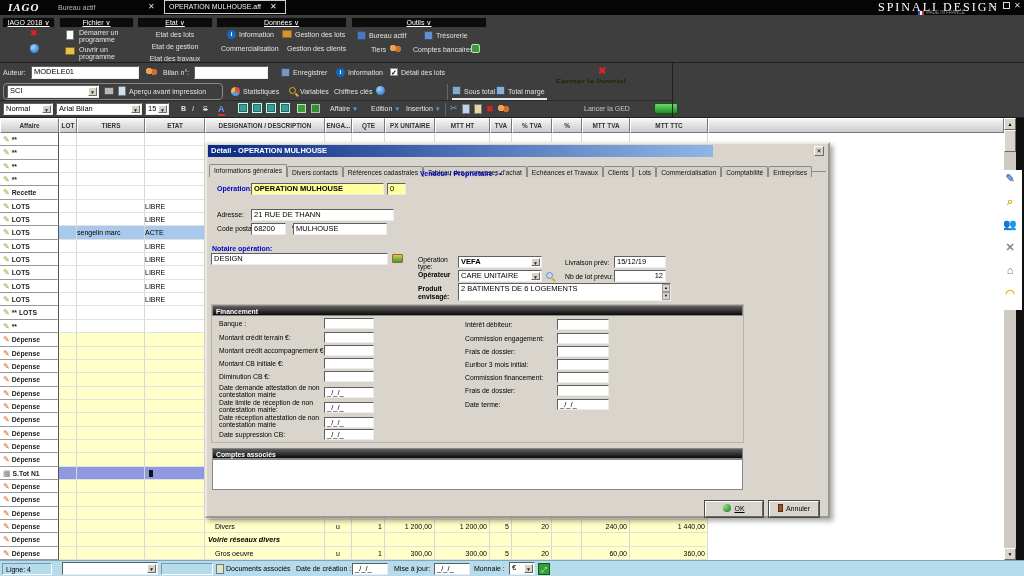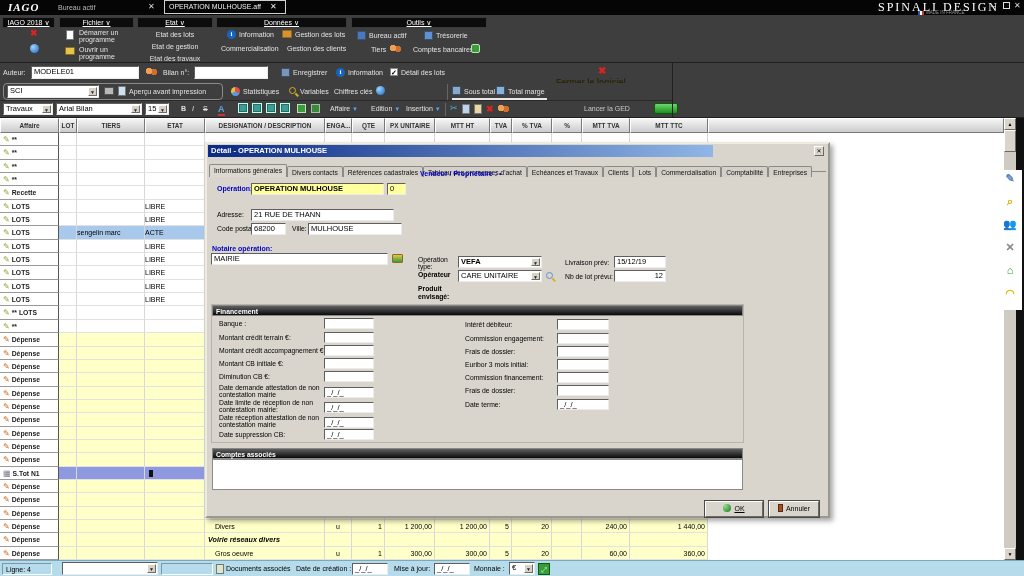--- a/index.html
+++ b/index.html
@@ -135,21 +135,21 @@
     <div class="abs vline" style="left:447px;top:1px;height:16px;background:#666"></div>
     <div class="abs disk" style="left:452px;top:3px;background:#8aa8c8"></div>
     <div class="abs dkt" style="left:464px;top:5px">Sous total</div>
     <div class="abs disk" style="left:496px;top:3px;background:#88b0d8"></div>
     <div class="abs dkt" style="left:508px;top:5px">Total marge</div>
     <div class="abs" style="left:452px;top:15px;width:95px;height:2px;background:#e8e8e8"></div>
   </div>
 
   <div class="abs hline" style="left:0;top:100px;width:672px;background:#2a2a2a"></div>
   <div class="abs" style="left:0;top:101px;width:1024px;height:17px;background:#3e3e3e">
-    <div class="abs win-input" style="left:3px;top:2px;width:50px;height:12px"><span>Travaux</span><span class="combo-arrow">▼</span></div>
+    <div class="abs win-input" style="left:3px;top:2px;width:50px;height:12px"><span>Normal</span><span class="combo-arrow">▼</span></div>
     <div class="abs win-input" style="left:56px;top:2px;width:86px;height:12px"><span>Arial Bilan</span><span class="combo-arrow">▼</span></div>
     <div class="abs win-input" style="left:145px;top:2px;width:24px;height:12px"><span>15</span><span class="combo-arrow">▼</span></div>
     <div class="abs dkt" style="left:181px;top:4px;font-weight:bold">B</div>
     <div class="abs dkt" style="left:192px;top:4px;font-style:italic">I</div>
     <div class="abs dkt" style="left:203px;top:4px;text-decoration:line-through">S</div>
     <div class="abs" style="left:218px;top:3px;color:#5aa0e8;font-size:9px;font-weight:bold;border-bottom:2px solid #d03030">A</div>
     <div class="abs sq" style="left:238px;top:2px"></div>
     <div class="abs sq" style="left:252px;top:2px"></div>
     <div class="abs sq" style="left:266px;top:2px"></div>
     <div class="abs sq" style="left:280px;top:2px"></div>
@@ -660,36 +660,40 @@
     <div id="dlg-tabs" class="abs" style="left:2px;top:15px;width:617px;height:13px;border-bottom:1px solid #8a8a8a;white-space:nowrap"><span class="tab active">Informations générales</span><span class="tab">Divers contacts</span><span class="tab">Références cadastrales</span><span class="tab">Tableau des promesses d'achat</span><span class="tab">Echéances et Travaux</span><span class="tab">Clients</span><span class="tab">Lots</span><span class="tab">Commercialisation</span><span class="tab">Comptabilité</span><span class="tab">Entreprises</span></div>
 
     <div class="abs blue-lbl" style="left:10px;top:41px">Opération:</div>
     <div class="abs win-input ylw" style="left:44px;top:39px;width:133px;height:12px;font-weight:bold">OPERATION MULHOUSE</div>
     <div class="abs win-input ylw" style="left:180px;top:39px;width:19px;height:12px">0</div>
     <div class="abs lbl" style="left:10px;top:67px">Adresse:</div>
     <div class="abs win-input" style="left:44px;top:65px;width:143px;height:12px">21 RUE DE THANN</div>
     <div class="abs lbl" style="left:10px;top:81px">Code postal:</div>
     <div class="abs win-input" style="left:44px;top:79px;width:35px;height:12px">68200</div>
     <div class="abs lbl" style="left:85px;top:81px">Ville:</div>
-    <div class="abs win-input" style="left:101px;top:79px;width:94px;height:12px">MULHOUSE</div>
+    <div class="abs win-input" style="left:86px;top:79px;width:94px;height:12px">MULHOUSE</div>
     <div class="abs blue-lbl" style="left:5px;top:101px">Notaire opération:</div>
-    <div class="abs win-input" style="left:4px;top:109px;width:177px;height:12px">MAIRIE</div>
+    <div class="abs win-input" style="left:4px;top:109px;width:177px;height:12px">DESIGN</div>
     <div class="abs folder" style="left:185px;top:110px;width:11px;height:9px;background:linear-gradient(180deg,#e8c34a,#3a9d3a)"></div>
 
     <div class="abs blue-lbl" style="left:213px;top:26px">Vendeur / Propriétaire :  •</div>
     <div class="abs lbl" style="left:211px;top:112px;width:40px;white-space:normal;line-height:7px">Opération type:</div>
     <div class="abs win-input" style="left:251px;top:112px;width:84px;height:12px;font-weight:bold"><span>VEFA</span><span class="combo-arrow">▼</span></div>
     <div class="abs lbl" style="left:358px;top:115px">Livraison prév:</div>
     <div class="abs win-input" style="left:407px;top:112px;width:52px;height:12px">15/12/19</div>
     <div class="abs blbl" style="left:211px;top:127px">Opérateur</div>
     <div class="abs win-input" style="left:251px;top:126px;width:84px;height:12px"><span>CARE UNITAIRE</span><span class="combo-arrow">▼</span></div>
     <div class="abs mag" style="left:339px;top:128px;border-color:#5a90d8"></div>
     <div class="abs lbl" style="left:358px;top:129px">Nb de lot prévu:</div>
     <div class="abs win-input" style="left:407px;top:126px;width:52px;height:12px;text-align:right">12</div>
     <div class="abs blbl" style="left:211px;top:141px;width:45px;white-space:normal;line-height:7.5px">Produit envisagé:</div>
+    <div class="abs win-input" style="left:251px;top:139px;width:213px;height:18px"><span>2 BATIMENTS DE 6 LOGEMENTS</span>
+      <span class="abs" style="right:0;top:0;width:8px;height:8px;background:#d9d5cc;border:1px solid #999;font-size:4px;line-height:6px;text-align:center">▲</span>
+      <span class="abs" style="right:0;bottom:0;width:8px;height:8px;background:#d9d5cc;border:1px solid #999;font-size:4px;line-height:6px;text-align:center">▼</span>
+    </div>
 
     <div class="abs" style="left:4px;top:160px;width:533px;height:139px;border:1px solid #b8b4ab"></div>
     <div class="abs secbar" style="left:5px;top:161px;width:531px;height:11px">Financement</div>
     <div id="fin-left" class="abs" style="left:0;top:0;width:0;height:0"></div>
     <div id="fin-right" class="abs" style="left:0;top:0;width:0;height:0"></div>
 
     <div class="abs secbar" style="left:5px;top:304px;width:531px;height:11px">Comptes associés</div>
     <div class="abs" style="left:5px;top:315px;width:531px;height:31px;background:#fff;border:1px solid #8a8a8a"></div>
 
     <div class="btn3d" style="left:498px;top:357px;width:58px;height:16px;line-height:14px">

